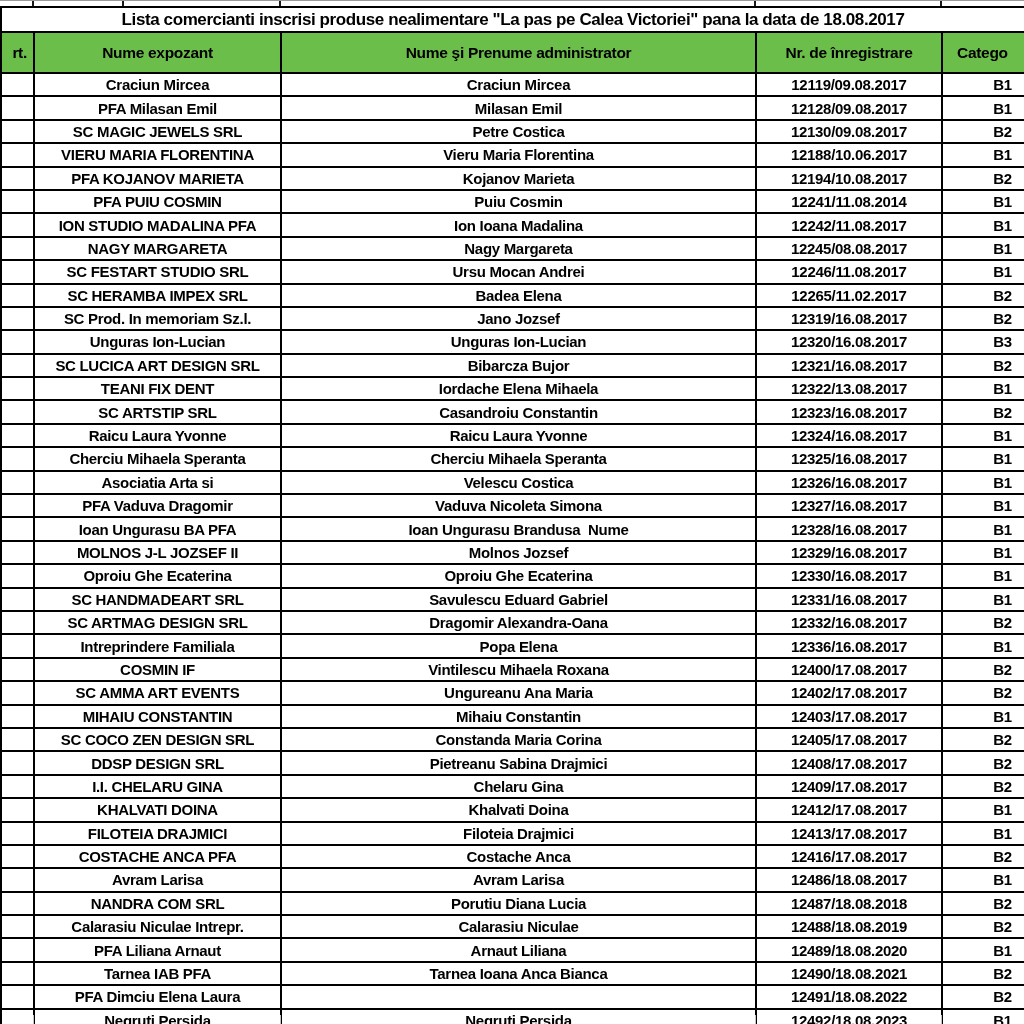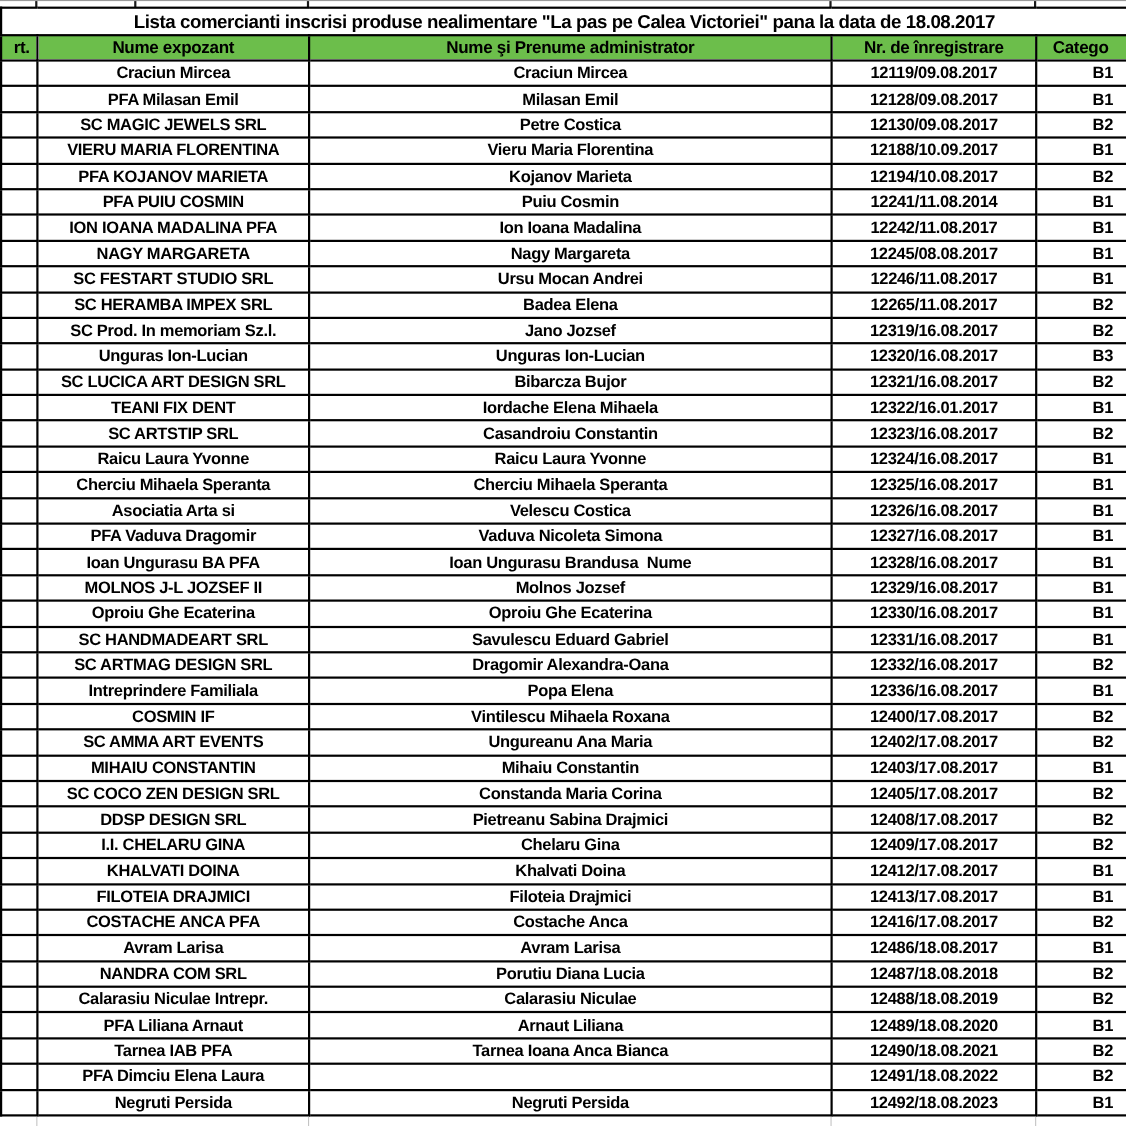--- a/index.html
+++ b/index.html
@@ -52,21 +52,21 @@
   tr.title-row th {
     height: 25px;
     font-size: 17px;
     letter-spacing: -0.4px;
     text-align: center;
     padding-right: 38px;     
     background: #ffffff;
   }
 
   tr.header-row th {
-    height: 23px;
+    height: 41px;
     font-size: 15.5px;
     letter-spacing: -0.3px;
     text-align: center;
   }
   tr.header-row th { background: var(--header-bg, #6cbe4b); }
   tr.header-row th.c1 { text-align: right; padding-right: 6px; }
   tr.header-row th.c5 { text-align: left; padding-left: 14px; }
 
   tbody tr { height: 23.4px; }
   tbody td {
@@ -136,40 +136,40 @@
           <td class="c1"></td>
           <td class="c2">SC MAGIC JEWELS SRL</td>
           <td class="c3">Petre Costica</td>
           <td class="c4">12130/09.08.2017</td>
           <td class="c5">B2</td>
         </tr>
         <tr>
           <td class="c1"></td>
           <td class="c2">VIERU MARIA FLORENTINA</td>
           <td class="c3">Vieru Maria Florentina</td>
-          <td class="c4">12188/10.09.2017</td>
+          <td class="c4">12188/10.06.2017</td>
           <td class="c5">B1</td>
         </tr>
         <tr>
           <td class="c1"></td>
           <td class="c2">PFA KOJANOV MARIETA</td>
           <td class="c3">Kojanov Marieta</td>
           <td class="c4">12194/10.08.2017</td>
           <td class="c5">B2</td>
         </tr>
         <tr>
           <td class="c1"></td>
           <td class="c2">PFA PUIU COSMIN</td>
           <td class="c3">Puiu Cosmin</td>
           <td class="c4">12241/11.08.2014</td>
           <td class="c5">B1</td>
         </tr>
         <tr>
           <td class="c1"></td>
-          <td class="c2">ION IOANA MADALINA PFA</td>
+          <td class="c2">ION STUDIO MADALINA PFA</td>
           <td class="c3">Ion Ioana Madalina</td>
           <td class="c4">12242/11.08.2017</td>
           <td class="c5">B1</td>
         </tr>
         <tr>
           <td class="c1"></td>
           <td class="c2">NAGY MARGARETA</td>
           <td class="c3">Nagy Margareta</td>
           <td class="c4">12245/08.08.2017</td>
           <td class="c5">B1</td>
@@ -178,21 +178,21 @@
           <td class="c1"></td>
           <td class="c2">SC FESTART STUDIO SRL</td>
           <td class="c3">Ursu Mocan Andrei</td>
           <td class="c4">12246/11.08.2017</td>
           <td class="c5">B1</td>
         </tr>
         <tr>
           <td class="c1"></td>
           <td class="c2">SC HERAMBA IMPEX SRL</td>
           <td class="c3">Badea Elena</td>
-          <td class="c4">12265/11.08.2017</td>
+          <td class="c4">12265/11.02.2017</td>
           <td class="c5">B2</td>
         </tr>
         <tr>
           <td class="c1"></td>
           <td class="c2">SC Prod. In memoriam Sz.l.</td>
           <td class="c3">Jano Jozsef</td>
           <td class="c4">12319/16.08.2017</td>
           <td class="c5">B2</td>
         </tr>
         <tr>
@@ -206,21 +206,21 @@
           <td class="c1"></td>
           <td class="c2">SC LUCICA ART DESIGN SRL</td>
           <td class="c3">Bibarcza Bujor</td>
           <td class="c4">12321/16.08.2017</td>
           <td class="c5">B2</td>
         </tr>
         <tr>
           <td class="c1"></td>
           <td class="c2">TEANI FIX DENT</td>
           <td class="c3">Iordache Elena Mihaela</td>
-          <td class="c4">12322/16.01.2017</td>
+          <td class="c4">12322/13.08.2017</td>
           <td class="c5">B1</td>
         </tr>
         <tr>
           <td class="c1"></td>
           <td class="c2">SC ARTSTIP SRL</td>
           <td class="c3">Casandroiu Constantin</td>
           <td class="c4">12323/16.08.2017</td>
           <td class="c5">B2</td>
         </tr>
         <tr>

